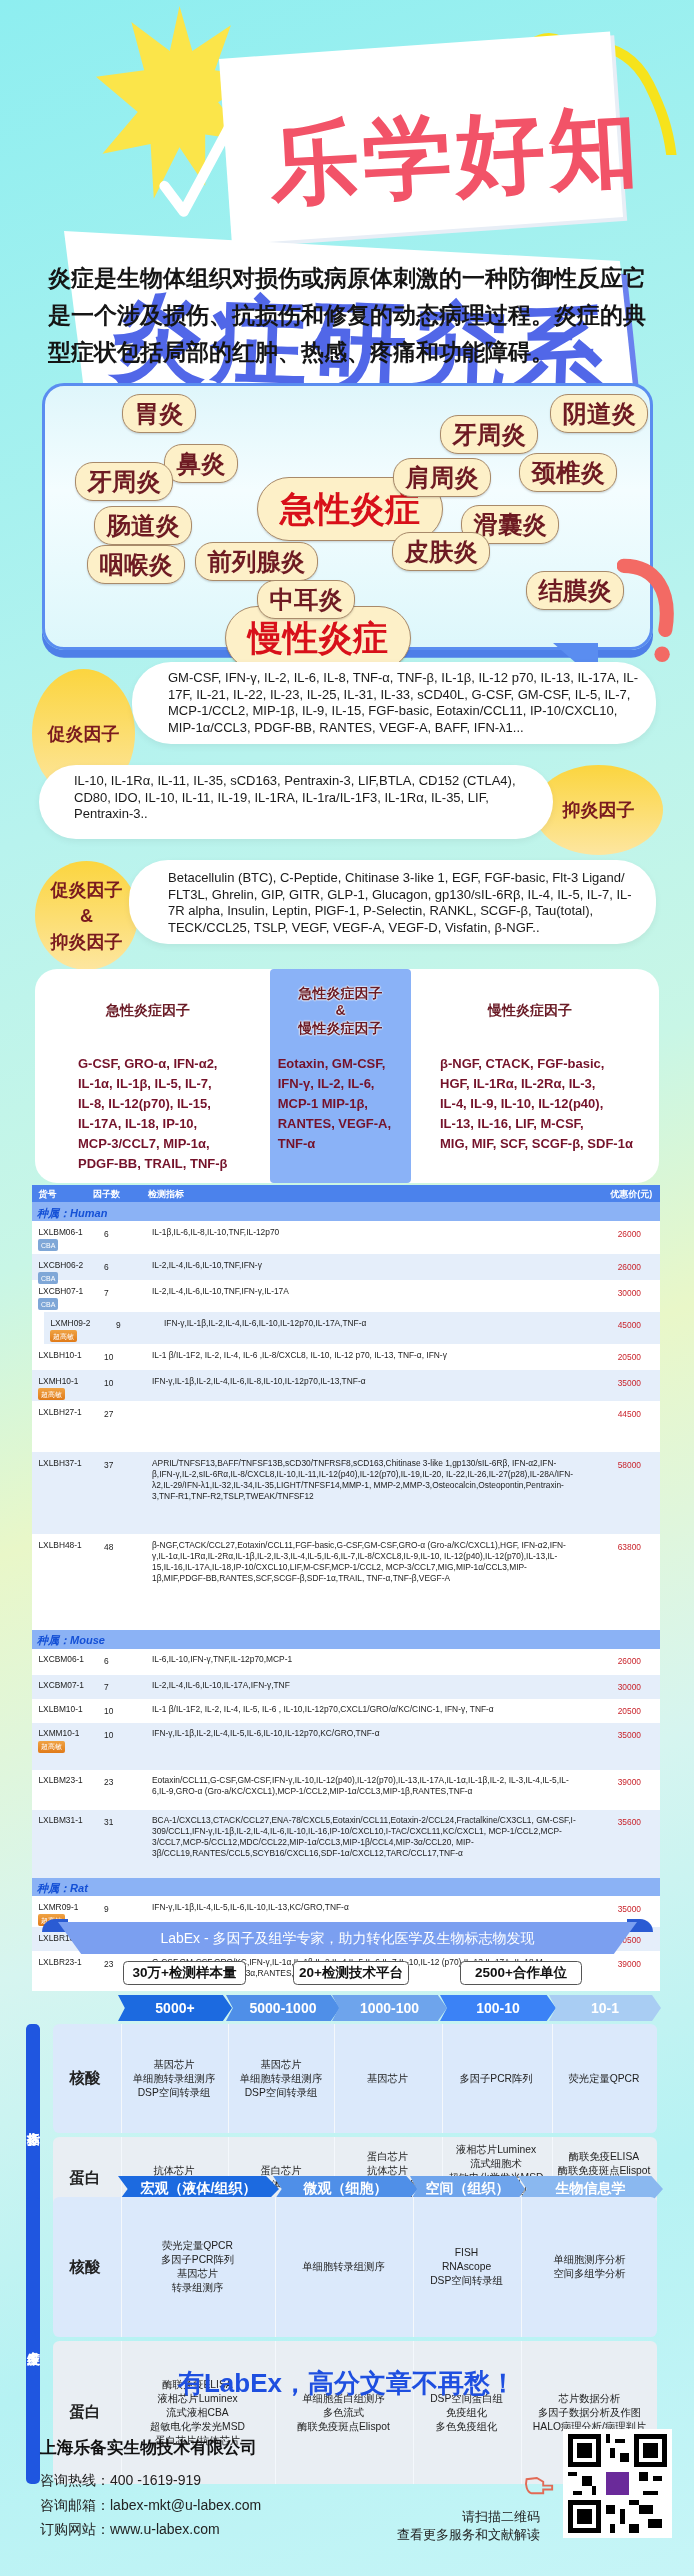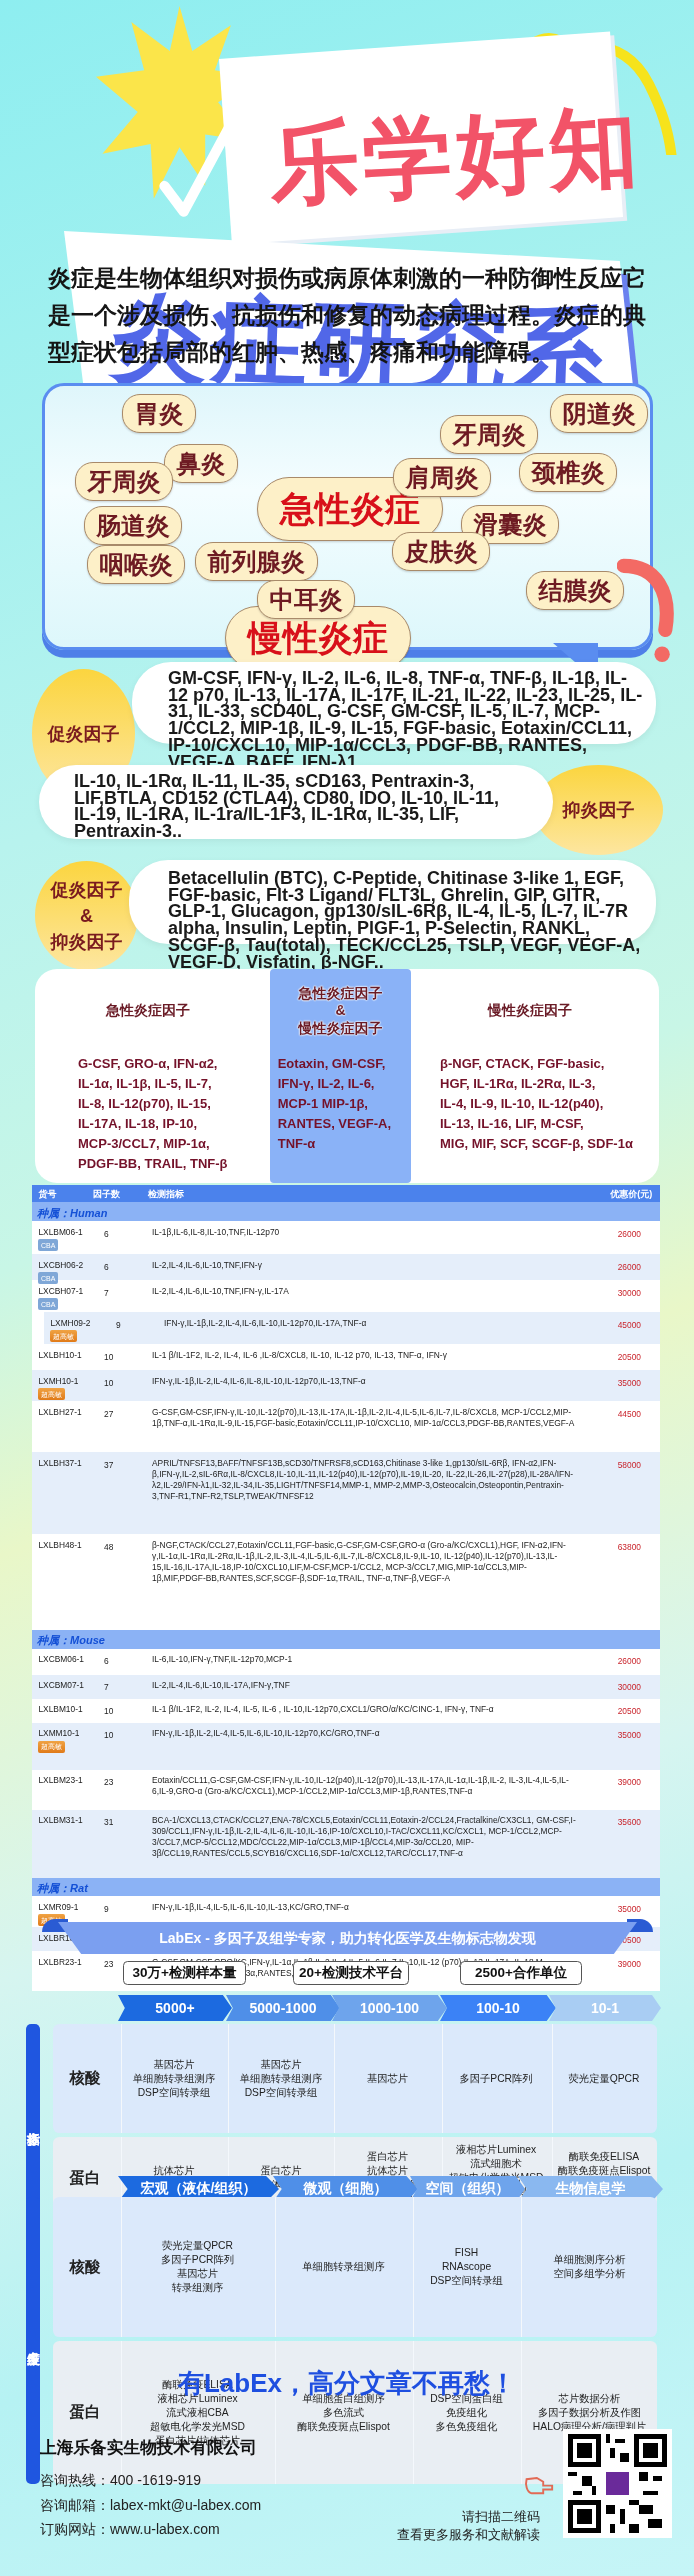--- a/index.html
+++ b/index.html
@@ -23,21 +23,21 @@
 
 
 .bubble{position:absolute;left:42px;top:383px;width:611px;height:267px;background:linear-gradient(180deg,#dff6fb,#f4fdff 40%,#ddf7fb);border:3.9px solid #5a8df0;border-radius:22px;box-shadow:0 7.7px 0 #4e7fe8}
 .bubble-tail{position:absolute;left:553px;top:643px;width:45px;height:39px;background:#5a8df0;clip-path:polygon(0 0,100% 0,100% 100%)}
 .qmark{position:absolute;left:617px;top:553px;width:71px;height:109px}
 .tag{position:absolute;background:#fdf0c8;border:1.3px solid #a88a6a;border-radius:18px;color:#6e1b23;font-weight:700;font-size:24.4px;padding:2.6px 11.6px;white-space:nowrap;box-shadow:0 1.3px 1.9px rgba(0,0,0,.15)}
 .tag.big{color:#d8101a;font-size:35px;padding:7.7px 22px;border-radius:32px}
 
 
 .fcard{position:absolute;background:#fff;border-radius:39px;box-shadow:0 2.6px 7.7px rgba(0,0,0,.06)}
-.fcard-text{position:absolute;font-size:18px;line-height:16.7px;color:#1a1a1a;font-weight:700}
+.fcard-text{position:absolute;font-size:13px;line-height:16.7px;color:#1a1a1a;font-weight:400}
 .ylabel{position:absolute;background:linear-gradient(180deg,#fbd53f,#fde6a0);border-radius:50%;color:#7a1b1f;font-weight:900;font-size:18px;display:flex;align-items:center;justify-content:center;text-align:center;line-height:26px}
 
 
 .ac{position:absolute;left:35px;top:969px;width:624px;height:214px;background:#fff;border-radius:22px;overflow:hidden}
 .ac-mid{position:absolute;left:235px;top:0;width:141px;height:214px;background:#8ab2f7;border-radius:3.9px}
 .ac-head{position:absolute;font-weight:900;color:#6a1b26;font-size:14px;text-align:center}
 .ac-mid .ac-head{color:#6a1b26;text-shadow:0 0 1.9px #fff,0 0 1.9px #fff,0 0 1.9px #fff}
 .ac-list{position:absolute;font-size:13px;line-height:20px;color:#74122a;font-weight:700}
 
 
@@ -49,21 +49,21 @@
 .prow.alt{background:#e5eefa}
 .prow .c1{position:absolute;left:6.4px;top:5.8px;width:64px}
 .prow .c2{position:absolute;left:72px;top:7.7px;width:26px}
 .prow .c3{position:absolute;left:120px;top:5.8px;width:424px}
 .prow .c4{position:absolute;right:19px;top:7.7px;color:#c9242c}
 .badge{display:inline-block;margin-top:1.3px;font-size:7px;padding:0.6px 2.6px;border-radius:1.9px;color:#fff}
 .badge.cba{background:#7fa7d7}
 .badge.hs{background:linear-gradient(#f0a344,#e07a18)}
 
 
-.ribbon{position:absolute;left:58px;top:1922px;width:579px;height:32px;background:#7b9ff0;clip-path:polygon(0 0,100% 0,96% 100%,4% 100%);color:#fff;font-weight:700;font-size:14px;text-align:center;line-height:32px}
+.ribbon{position:absolute;left:58px;top:1922px;width:579px;height:32px;background:#7b9ff0;clip-path:polygon(0 0,100% 0,96% 100%,4% 100%);color:#fff;font-weight:400;font-size:14px;text-align:center;line-height:32px}
 .ribbon-l{position:absolute;left:42px;top:1919px;width:26px;height:13px;background:#2a5bd3;border-radius:13px 0 0 0}
 .ribbon-r{position:absolute;left:627px;top:1919px;width:26px;height:13px;background:#2a5bd3;border-radius:0 13px 0 0}
 .stat{position:absolute;top:1961px;height:24.4px;border:1px solid #555;border-radius:4.5px;background:#fff;font-size:13.5px;color:#111;font-weight:700;display:flex;align-items:center;justify-content:center}
 .chev{position:absolute;height:26px;color:#fff;font-weight:700;font-size:14px;display:flex;align-items:center;justify-content:center;clip-path:polygon(0 0,92% 0,100% 50%,92% 100%,0 100%,6% 50%)}
 .sideband{position:absolute;left:26px;width:14px;background:#1f56e0;border-radius:5.1px;color:#fff;font-weight:900;font-size:13px;display:flex;align-items:center;justify-content:center;text-align:center;line-height:14px}
 .rowlabel{position:absolute;font-size:15.4px;font-weight:900;color:#222;display:flex;align-items:center;justify-content:center}
 .cell{position:absolute;font-size:10.3px;line-height:14px;color:#222;text-align:center;display:flex;align-items:center;justify-content:center;flex-direction:column}
 .gridbg{position:absolute;border-radius:6.4px}
 
 .slogan{position:absolute;left:0;width:694px;top:2366px;text-align:center;font-size:26px;font-weight:900;color:#1e4fe0}
@@ -99,21 +99,21 @@
   <div class="bubble-tail"></div>
   <svg class="qmark" viewBox="0 0 110 170">
     <path d="M10 20 C60 20,85 60,75 120" stroke="#f36a64" stroke-width="22" fill="none" stroke-linecap="round"></path>
     <circle cx="70" cy="158" r="12" fill="#f36a64"></circle>
   </svg>
   <div class="tag big" style="left:257px;top:477px">急性炎症</div>
   <div class="tag big" style="left:225px;top:606px">慢性炎症</div>
   <div class="tag" style="left:122px;top:394px">胃炎</div>
   <div class="tag" style="left:164px;top:444px">鼻炎</div>
   <div class="tag" style="left:75px;top:462px">牙周炎</div>
-  <div class="tag" style="left:84px;top:506px">肠道炎</div>
+  <div class="tag" style="left:94px;top:506px">肠道炎</div>
   <div class="tag" style="left:87px;top:545px">咽喉炎</div>
   <div class="tag" style="left:195px;top:542px">前列腺炎</div>
   <div class="tag" style="left:257px;top:580px">中耳炎</div>
   <div class="tag" style="left:440px;top:415px">牙周炎</div>
   <div class="tag" style="left:550px;top:394px">阴道炎</div>
   <div class="tag" style="left:393px;top:458px">肩周炎</div>
   <div class="tag" style="left:519px;top:453px">颈椎炎</div>
   <div class="tag" style="left:461px;top:505px">滑囊炎</div>
   <div class="tag" style="left:392px;top:532px">皮肤炎</div>
   <div class="tag" style="left:526px;top:571px">结膜炎</div>
@@ -213,21 +213,20 @@
           <div class="c1"><div>LXMH10-1</div><div class="badge hs">超高敏</div></div>
         <div class="c2">10</div>
         <div class="c3">IFN-γ,IL-1β,IL-2,IL-4,IL-6,IL-8,IL-10,IL-12p70,IL-13,TNF-α</div>
         <div class="c4">35000</div>
         </div>
         <div class="prow" style="height: 51px;">
           <div class="c1">
             <div>LXLBH27-1</div>
           </div>
         <div class="c2">27</div>
-        <div class="c3">G-CSF,GM-CSF,IFN-γ,IL-10,IL-12(p70),IL-13,IL-17A,IL-1β,IL-2,IL-4,IL-5,IL-6,IL-7,IL-8/CXCL8, MCP-1/CCL2,MIP-1β,TNF-α,IL-1Rα,IL-9,IL-15,FGF-basic,Eotaxin/CCL11,IP-10/CXCL10, MIP-1α/CCL3,PDGF-BB,RANTES,VEGF-A</div>
         <div class="c4">44500</div>
         </div>
         <div class="prow alt" style="height: 82px;">
           <div class="c1">
             <div>LXLBH37-1</div>
           </div>
         <div class="c2">37</div>
         <div class="c3">APRIL/TNFSF13,BAFF/TNFSF13B,sCD30/TNFRSF8,sCD163,Chitinase 3-like 1,gp130/sIL-6Rβ, IFN-α2,IFN-β,IFN-γ,IL-2,sIL-6Rα,IL-8/CXCL8,IL-10,IL-11,IL-12(p40),IL-12(p70),IL-19,IL-20, IL-22,IL-26,IL-27(p28),IL-28A/IFN-λ2,IL-29/IFN-λ1,IL-32,IL-34,IL-35,LIGHT/TNFSF14,MMP-1, MMP-2,MMP-3,Osteocalcin,Osteopontin,Pentraxin-3,TNF-R1,TNF-R2,TSLP,TWEAK/TNFSF12</div>
         <div class="c4">58000</div>
         </div>

